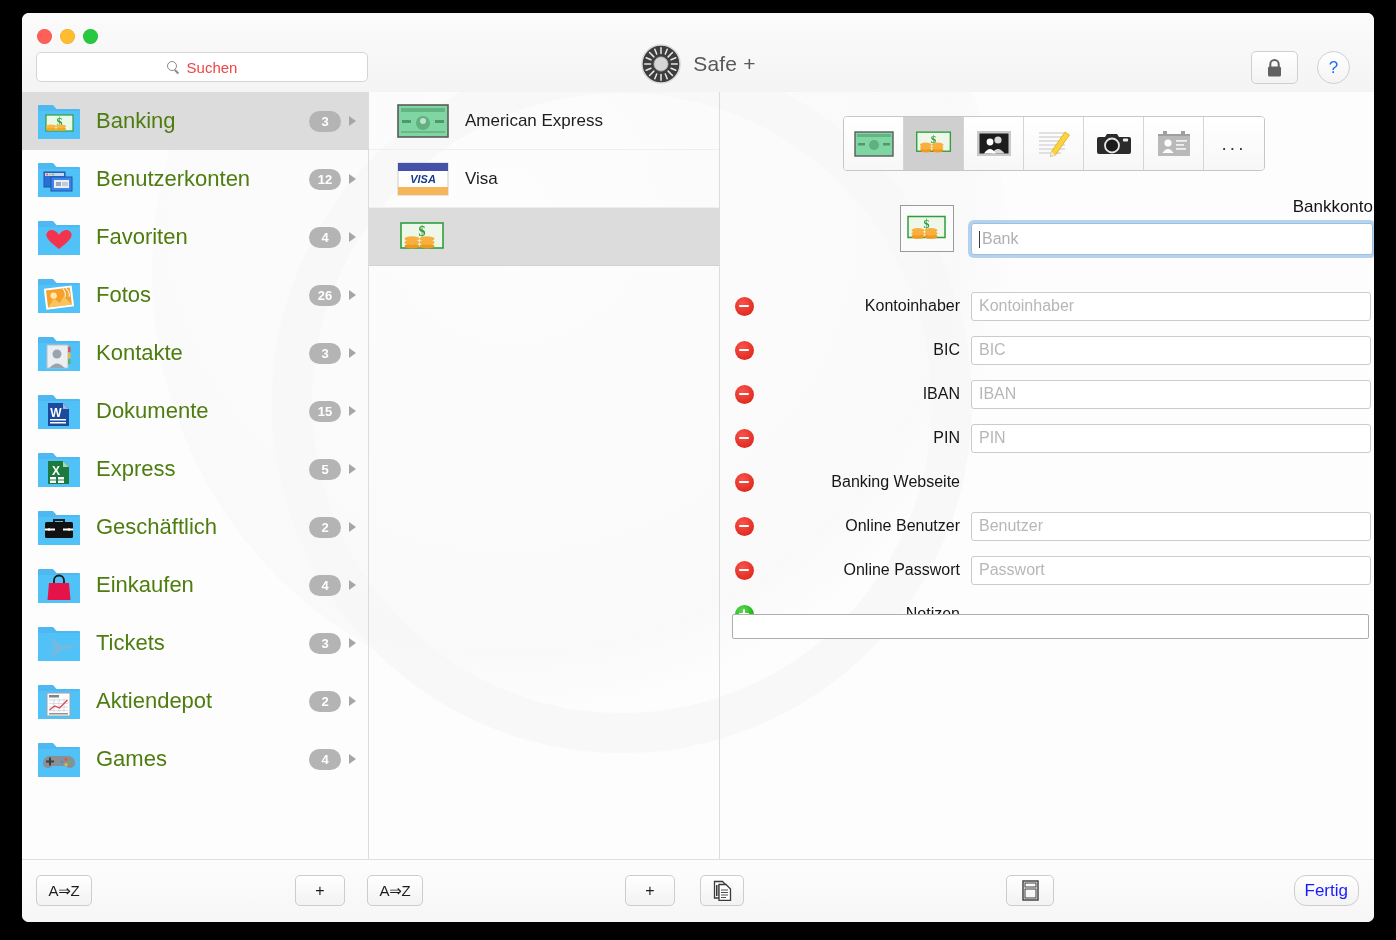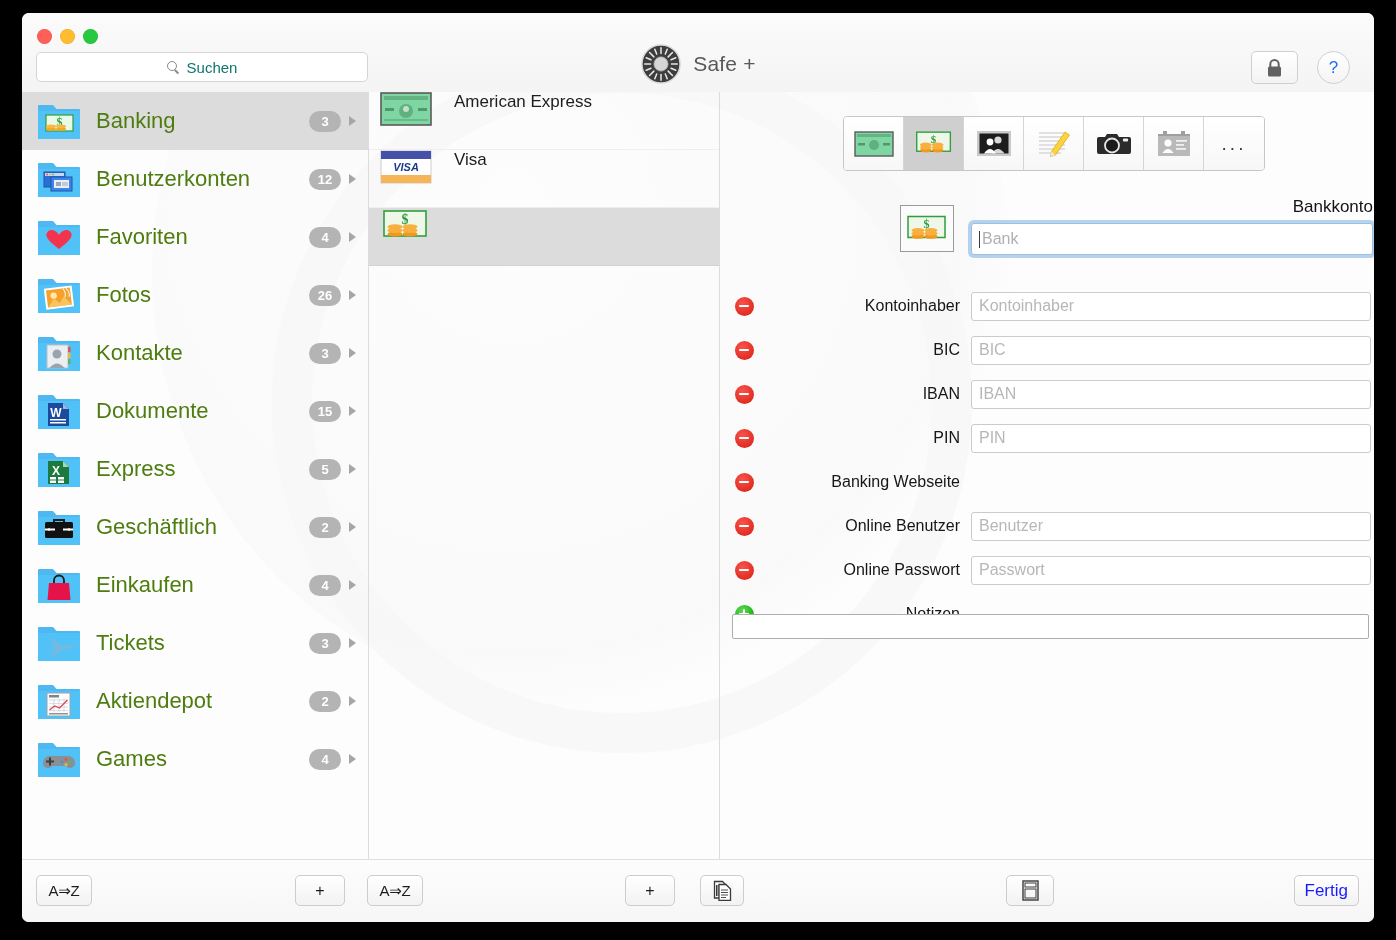--- a/index.html
+++ b/index.html
@@ -106,21 +106,21 @@
     content: "";
     position: absolute;
     left: 8px; top: 8.5px;
     width: 5px; height: 1.6px;
     background: #8a8a8a;
     transform: rotate(45deg);
     transform-origin: left center;
   }
   #search-placeholder {
     font-size: 15px;
-    color: #0f766e;
+    color: #ef4444;
   }
 
   
   #app-title-wrap {
     position: absolute;
     left: 0; right: 0;
     top: 30px;
     display: flex;
     align-items: center;
     justify-content: center;
@@ -221,24 +221,24 @@
     position: absolute;
     left: 347px;
     top: 0; bottom: 0;
     width: 350px;
     border-right: 1px solid #dcdcdc;
     overflow: hidden;
   }
   .mid-item {
     height: 58px;
     display: flex;
-    padding-left: 11px;
+    align-items: center;
+    padding-left: 28px;
     box-sizing: border-box;
     border-bottom: 1px solid #efefef;
-    gap: 6px;
   }
   .mid-item.selected { background: #dcdcdc; border-bottom-color: #d2d2d2; }
   .mid-icon { width: 52px; height: 34px; flex: none; margin-right: 16px; }
   .mid-label { font-size: 17px; color: #1d1d1d; }
 
   
   #detail {
     position: absolute;
     left: 698px;
     right: 0;
@@ -916,17 +916,17 @@
         </g>
       </svg>
     </div>
     <div class="bbtn" style="left:984px; width:48px;">
       <svg width="17" height="21" viewBox="0 0 17 21">
         <rect x="1" y="1" width="15" height="19" fill="none" stroke="#3a3a3a" stroke-width="1.4"></rect>
         <rect x="3" y="3" width="11" height="4" fill="none" stroke="#3a3a3a" stroke-width="1"></rect>
         <rect x="3" y="9" width="11" height="9" fill="none" stroke="#3a3a3a" stroke-width="1"></rect>
       </svg>
     </div>
-    <div class="bbtn" id="done-btn" style="right:15px;">
+    <div class="bbtn" id="done-btn" style="right:15px;border-radius:12px;">
       <span>Fertig</span>
     </div>
   </div>
 </div>
 
 </body></html>

